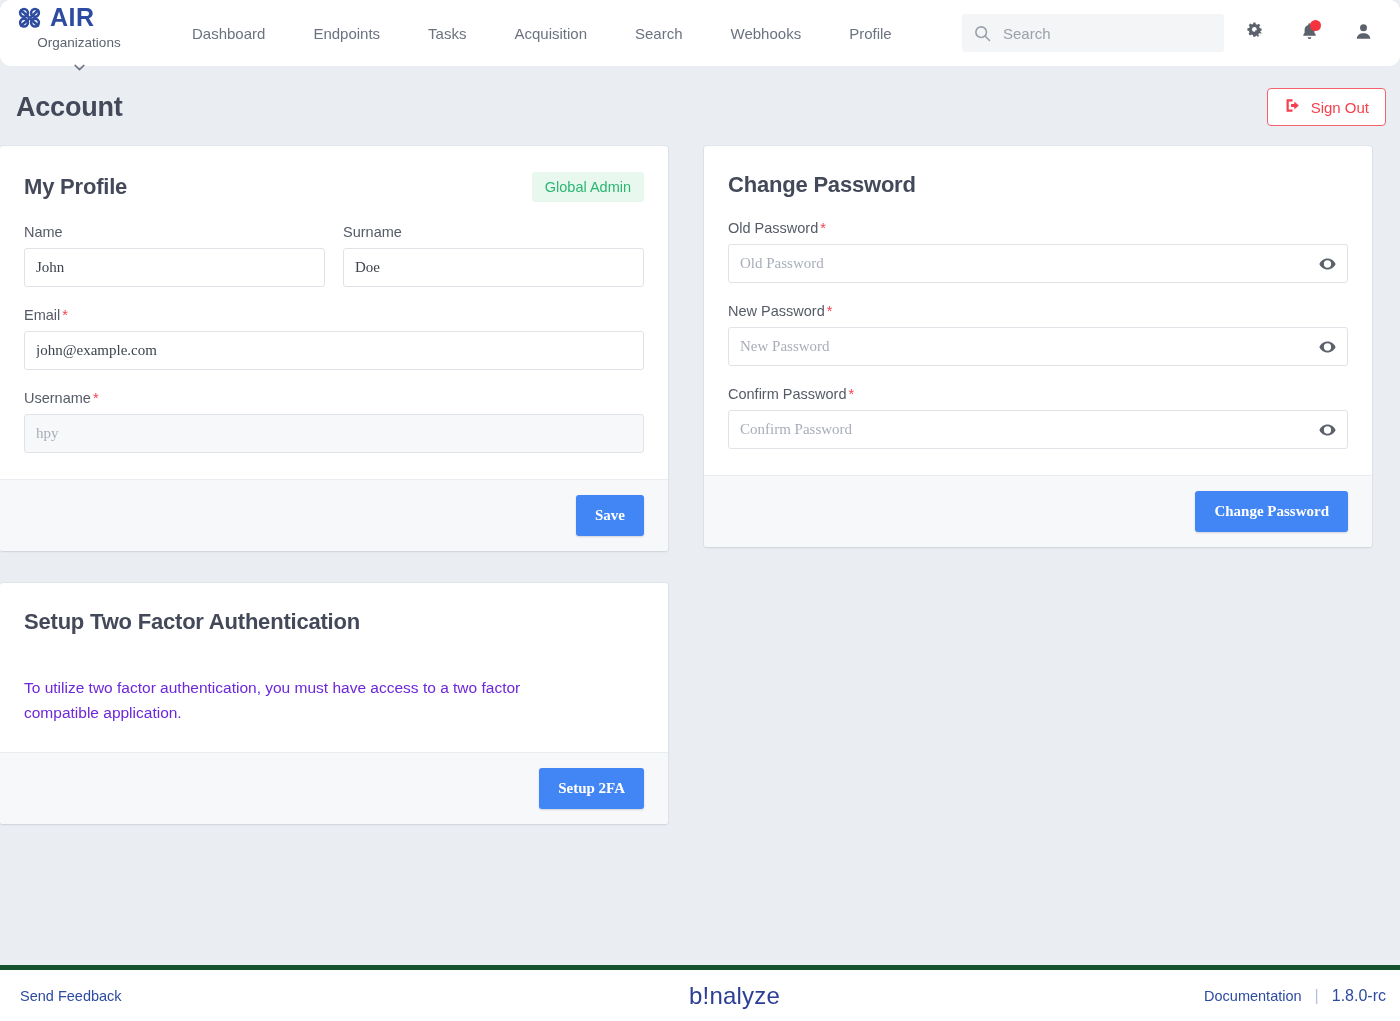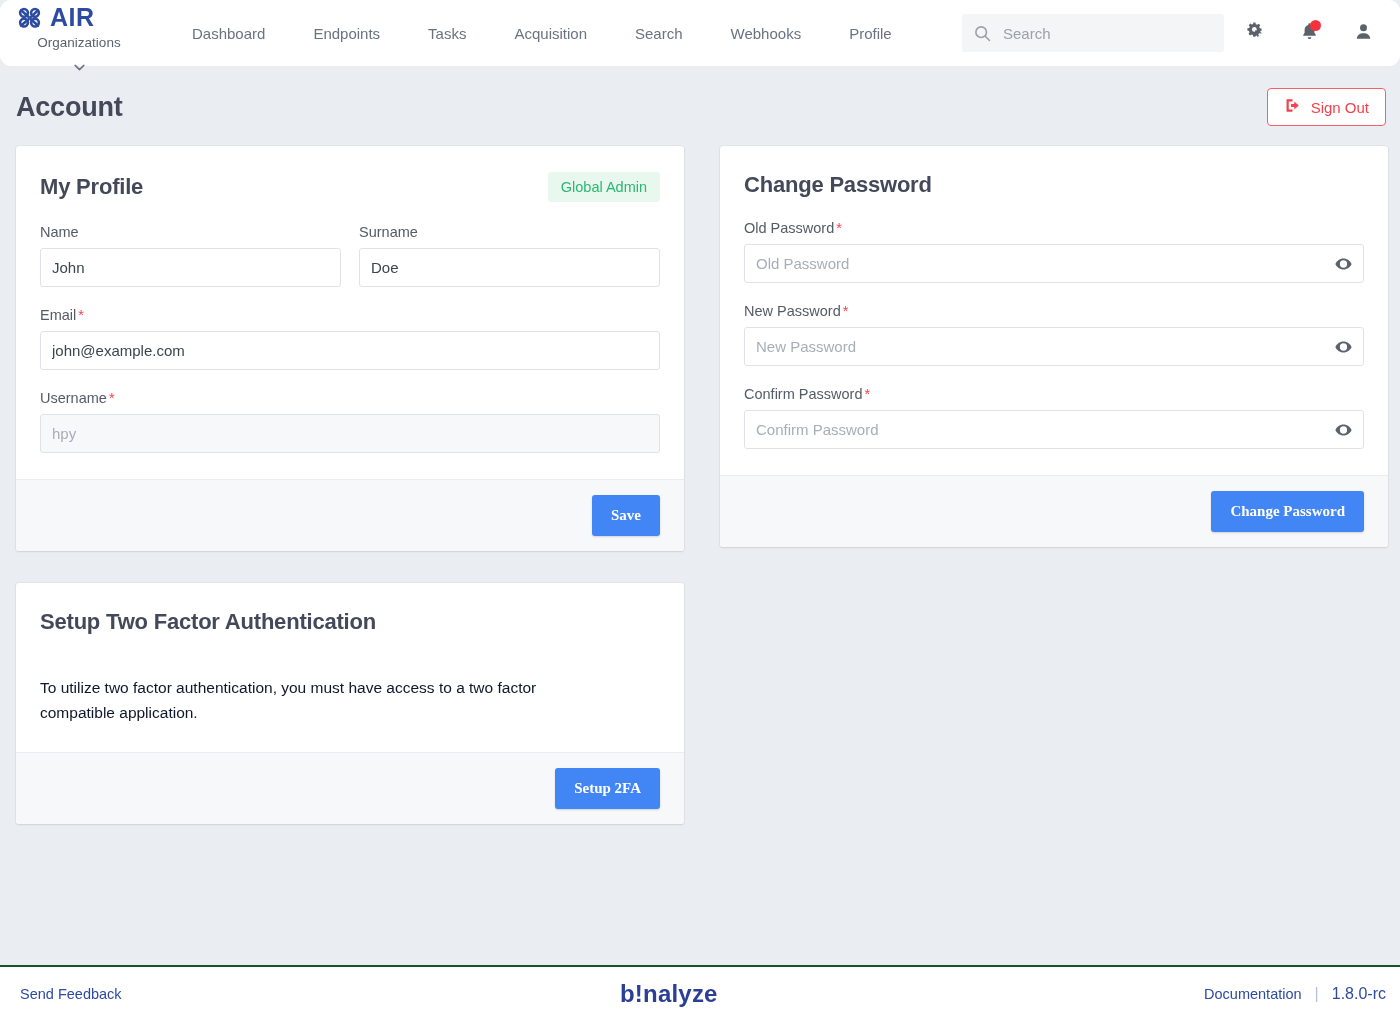--- a/index.html
+++ b/index.html
@@ -60,21 +60,21 @@
     margin-left: auto; display: flex; align-items: center; gap: 10px;
     border: 1px solid #f5616b; color: #f5414d; background: #fff;
     border-radius: 4px; padding: 0 16px; height: 38px; font-size: 15px;
     font-weight: normal; cursor: pointer;
   }
   .signout svg { width: 17px; height: 17px; }
 
   
   .grid {
     display: grid; grid-template-columns: 668px 668px; gap: 36px;
-    padding: 0 14px 0 16px; align-items: start;
+    padding: 0 14px 0 0; align-items: start;
   }
   .col { display: flex; flex-direction: column; gap: 32px; }
 
   .card {
     background: #ffffff; border-radius: 3px;
     box-shadow: 0 1px 2px rgba(40,50,70,.10), 0 0 0 1px rgba(40,50,70,.035);
   }
   .card-body { padding: 26px 24px 26px 24px; }
   .card-foot {
     background: #f7f8fa; border-top: 1px solid #e9ecf0;
@@ -90,49 +90,49 @@
 
   .fields-row { display: flex; gap: 18px; }
   .field { margin-bottom: 20px; flex: 1; min-width: 0; }
   .field:last-child { margin-bottom: 0; }
   .flabel { font-size: 14.5px; color: #555b66; margin-bottom: 8px; display: block; }
   .req { color: #f5414d; margin-left: 2px; }
   .ctrl { position: relative; }
   .inp {
     width: 100%; height: 39px; border: 1px solid #dfe3e8; border-radius: 3px;
     background: #fff; font-size: 15px; color: #3d444d; padding: 0 11px;
-    outline: none; font-family: Liberation Sans, sans-serif;
+    outline: none; font-family: Liberation Serif, serif;
   }
   .inp::placeholder { color: #a8aeb8; }
   .inp[disabled] { background: #f7f8fa; color: #a8aeb8; cursor: not-allowed; }
   .inp.has-eye { padding-right: 40px; }
   .eye {
     position: absolute; right: 11px; top: 50%; transform: translateY(-50%);
     width: 19px; height: 19px; cursor: pointer;
   }
 
   .btn {
     border: none; border-radius: 3px; background: #4285f4; color: #fff;
     font-size: 15px; font-weight: bold; height: 41px; padding: 0 19px;
     cursor: pointer; font-family: Liberation Serif, serif;
     box-shadow: 0 1px 2px rgba(40,60,100,.20);
   }
 
-  .card-desc { font-size: 15.5px; color: #0f172a; line-height: 1.6; max-width: 560px; margin-top: 41px; }
+  .card-desc { font-size: 15.5px; color: #6d28d9; line-height: 1.6; max-width: 560px; margin-top: 41px; }
 
   
   .footer {
     position: absolute; bottom: 0; left: 0; width: 1400px; height: 56px;
-    background: #ffffff; border-top: 2px solid #14532d;
+    background: #ffffff; border-top: 5px solid #14532d;
     display: flex; align-items: center; padding: 0 14px 0 20px;
   }
   .foot-link { font-size: 14.5px; color: #2d4ba0; cursor: pointer; }
   .foot-logo {
     position: absolute; left: 0; right: 0; margin: 0 auto; width: 160px;
-    text-align: left; font-size: 24px; color: #2b3f94; letter-spacing: .2px; font-weight: bold;
+    text-align: right; font-size: 24px; color: #2b3f94; letter-spacing: .2px;
   }
   .foot-right { margin-left: auto; display: flex; align-items: center; gap: 13px; }
   .foot-sep { color: #b7c0dd; font-size: 16px; }
   .ver { font-size: 16px; color: #2d4ba0; }
 </style>
 </head>
 <body>
 
 <div class="page">
 

